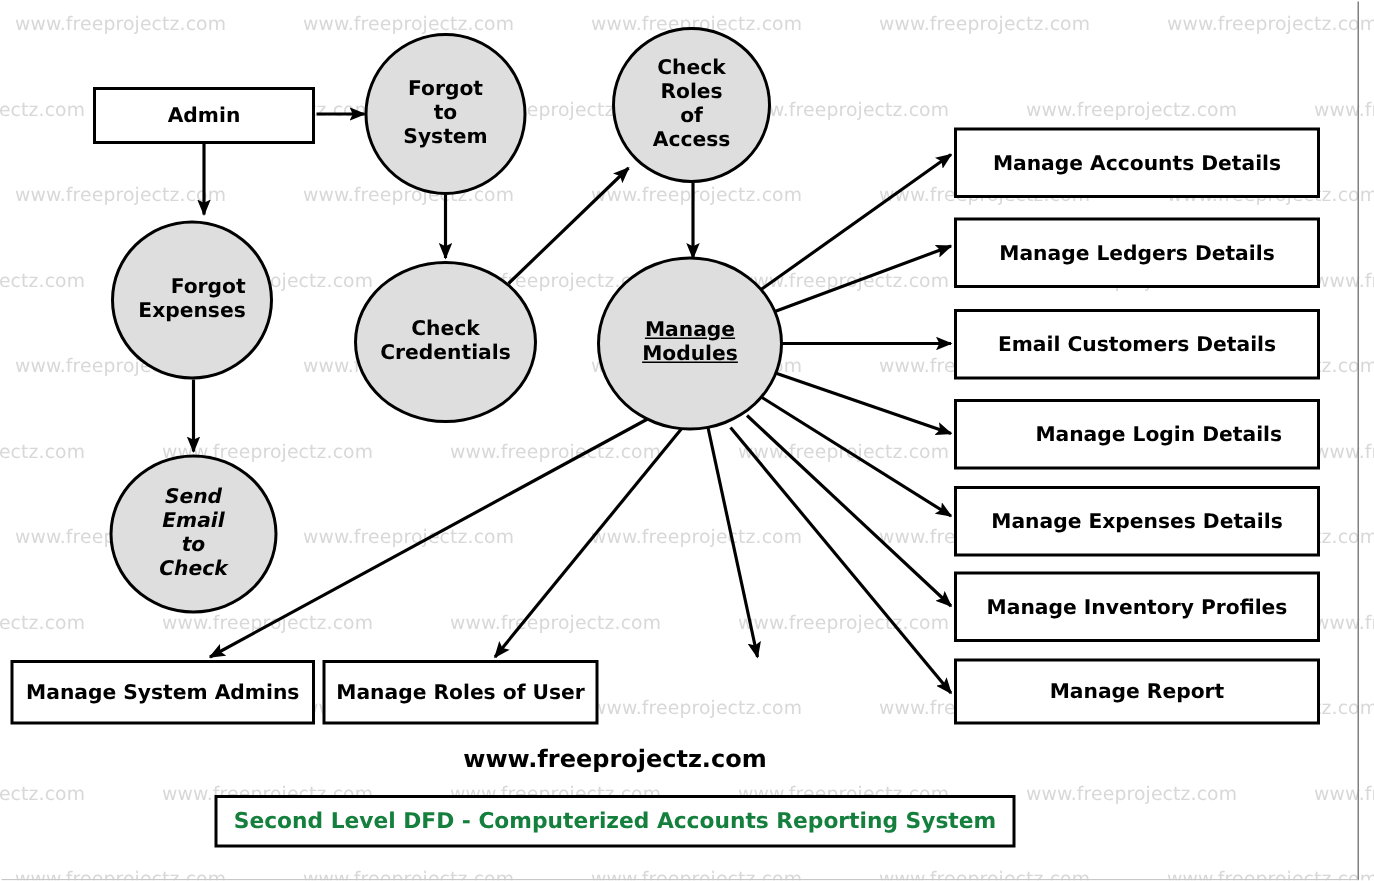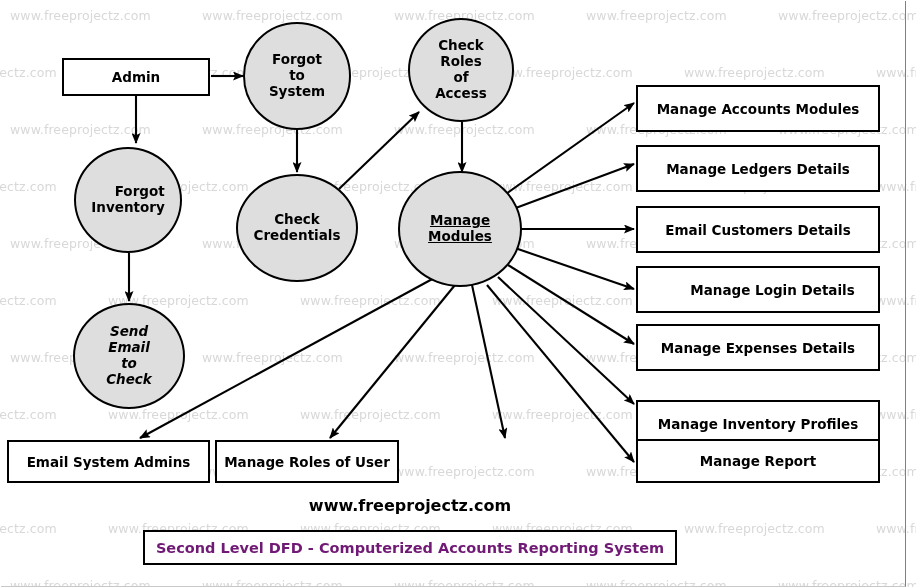--- a/index.html
+++ b/index.html
@@ -66,21 +66,21 @@
   #title-box {
     position: absolute;
     box-sizing: border-box;
     display: flex;
     align-items: center;
     justify-content: center;
     background: #ffffff;
     border: 2.4px solid #000000;
     font-weight: bold;
     font-size: 14.5px;
-    color: #701a75;
+    color: #15803d;
     z-index: 3;
   }
   #site-label {
     position: absolute;
     text-align: center;
     font-weight: bold;
     font-size: 16px;
     color: #000000;
     z-index: 3;
     white-space: nowrap;
@@ -225,21 +225,21 @@
         <span>Check</span>
         <span>Roles</span>
         <span>of</span>
         <span>Access</span>
       </div>
     </div>
 
     <div class="node ellipse" style="left:74px; top:147px; width:108px; height:106px;text-align:right;">
       <div>
         <span>Forgot</span>
-        <span>Inventory</span>
+        <span>Expenses</span>
       </div>
     </div>
 
     <div class="node ellipse" style="left:236px; top:174px; width:122px; height:108px;">
       <div>
         <span>Check</span>
         <span>Credentials</span>
       </div>
     </div>
 
@@ -253,43 +253,43 @@
     <div class="node ellipse" style="left:73px; top:303px; width:112px; height:106px;font-style:italic;">
       <div>
         <span>Send</span>
         <span>Email</span>
         <span>to</span>
         <span>Check</span>
       </div>
     </div>
 
     <div class="node rect" style="left:636px; top:85px; width:244px; height:47px;">
-      <span>Manage Accounts Modules</span>
+      <span>Manage Accounts Details</span>
     </div>
     <div class="node rect" style="left:636px; top:145px; width:244px; height:47px;text-align:center;">
       <span>Manage Ledgers Details</span>
     </div>
     <div class="node rect" style="left:636px; top:206px; width:244px; height:47px;">
       <span>Email Customers Details</span>
     </div>
     <div class="node rect" style="left:636px; top:266px; width:244px; height:47px;padding-left:29px;">
       <span>Manage Login Details</span>
     </div>
     <div class="node rect" style="left:636px; top:324px; width:244px; height:47px;">
       <span>Manage Expenses Details</span>
     </div>
-    <div class="node rect" style="left:636px; top:400px; width:244px; height:47px;">
+    <div class="node rect" style="left:636px; top:381px; width:244px; height:47px;">
       <span>Manage Inventory Profiles</span>
     </div>
     <div class="node rect" style="left:636px; top:439px; width:244px; height:44px;">
       <span>Manage Report</span>
     </div>
 
     <div class="node rect" style="left:7px; top:440px; width:203px; height:43px;">
-      <span>Email System Admins</span>
+      <span>Manage System Admins</span>
     </div>
     <div class="node rect" style="left:215px; top:440px; width:184px; height:43px;">
       <span>Manage Roles of User</span>
     </div>
 
     <div id="site-label" style="left:260px; top:496px; width:300px;">
       <span>www.freeprojectz.com</span>
     </div>
 
     <div id="title-box" style="left:143px; top:530px; width:534px; height:35px;">

